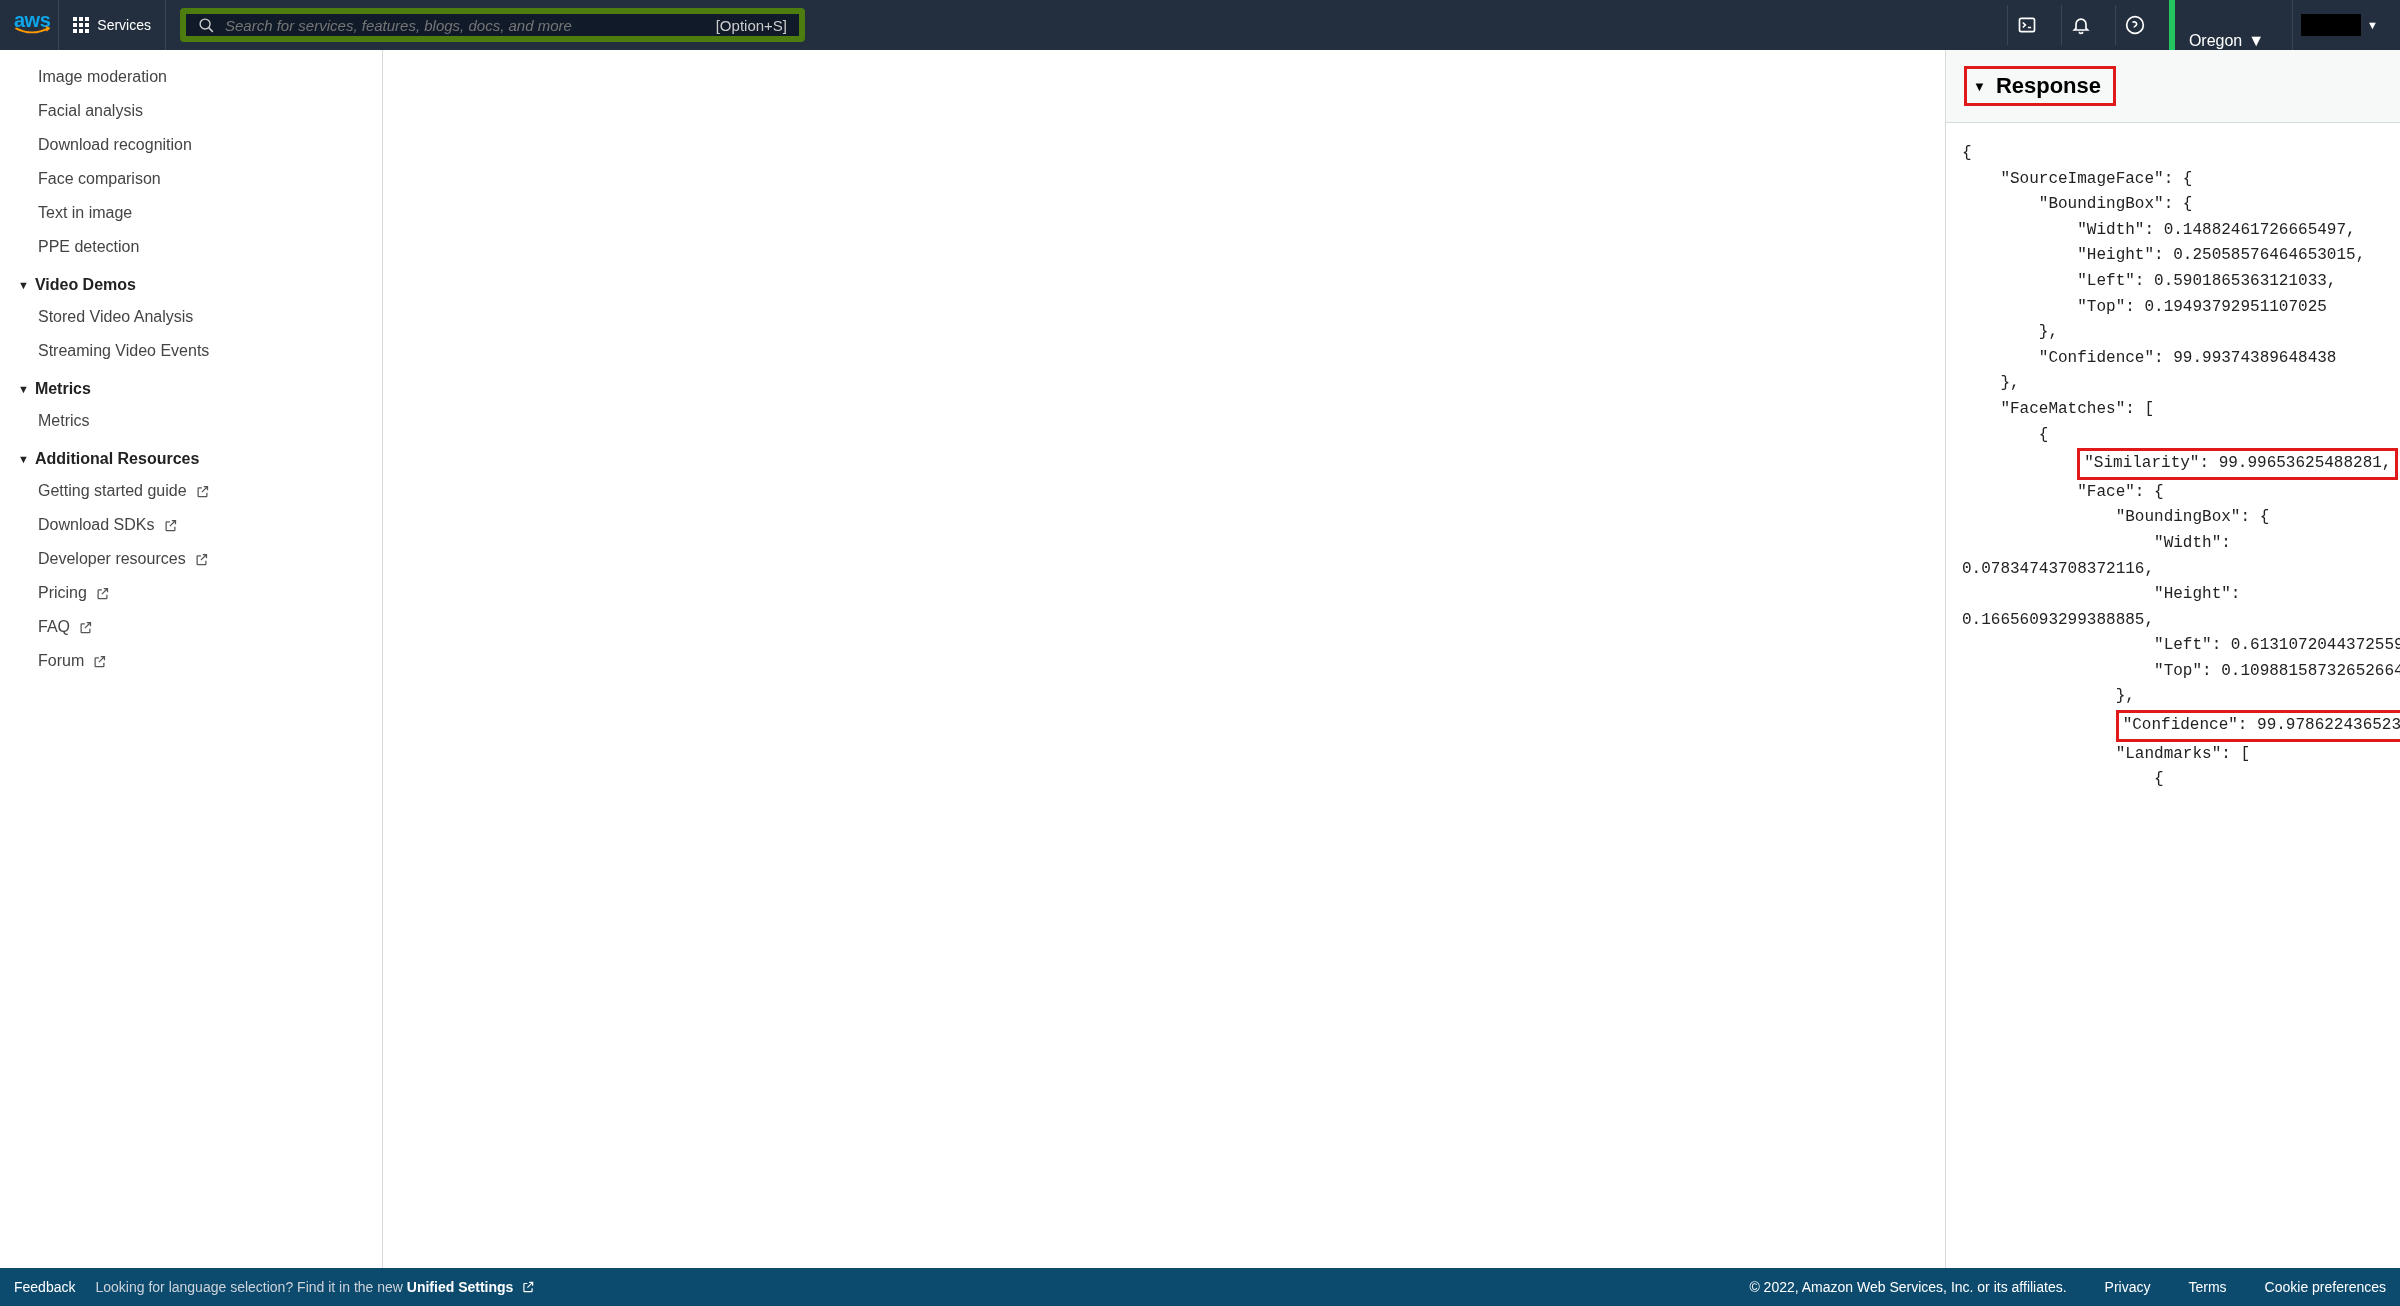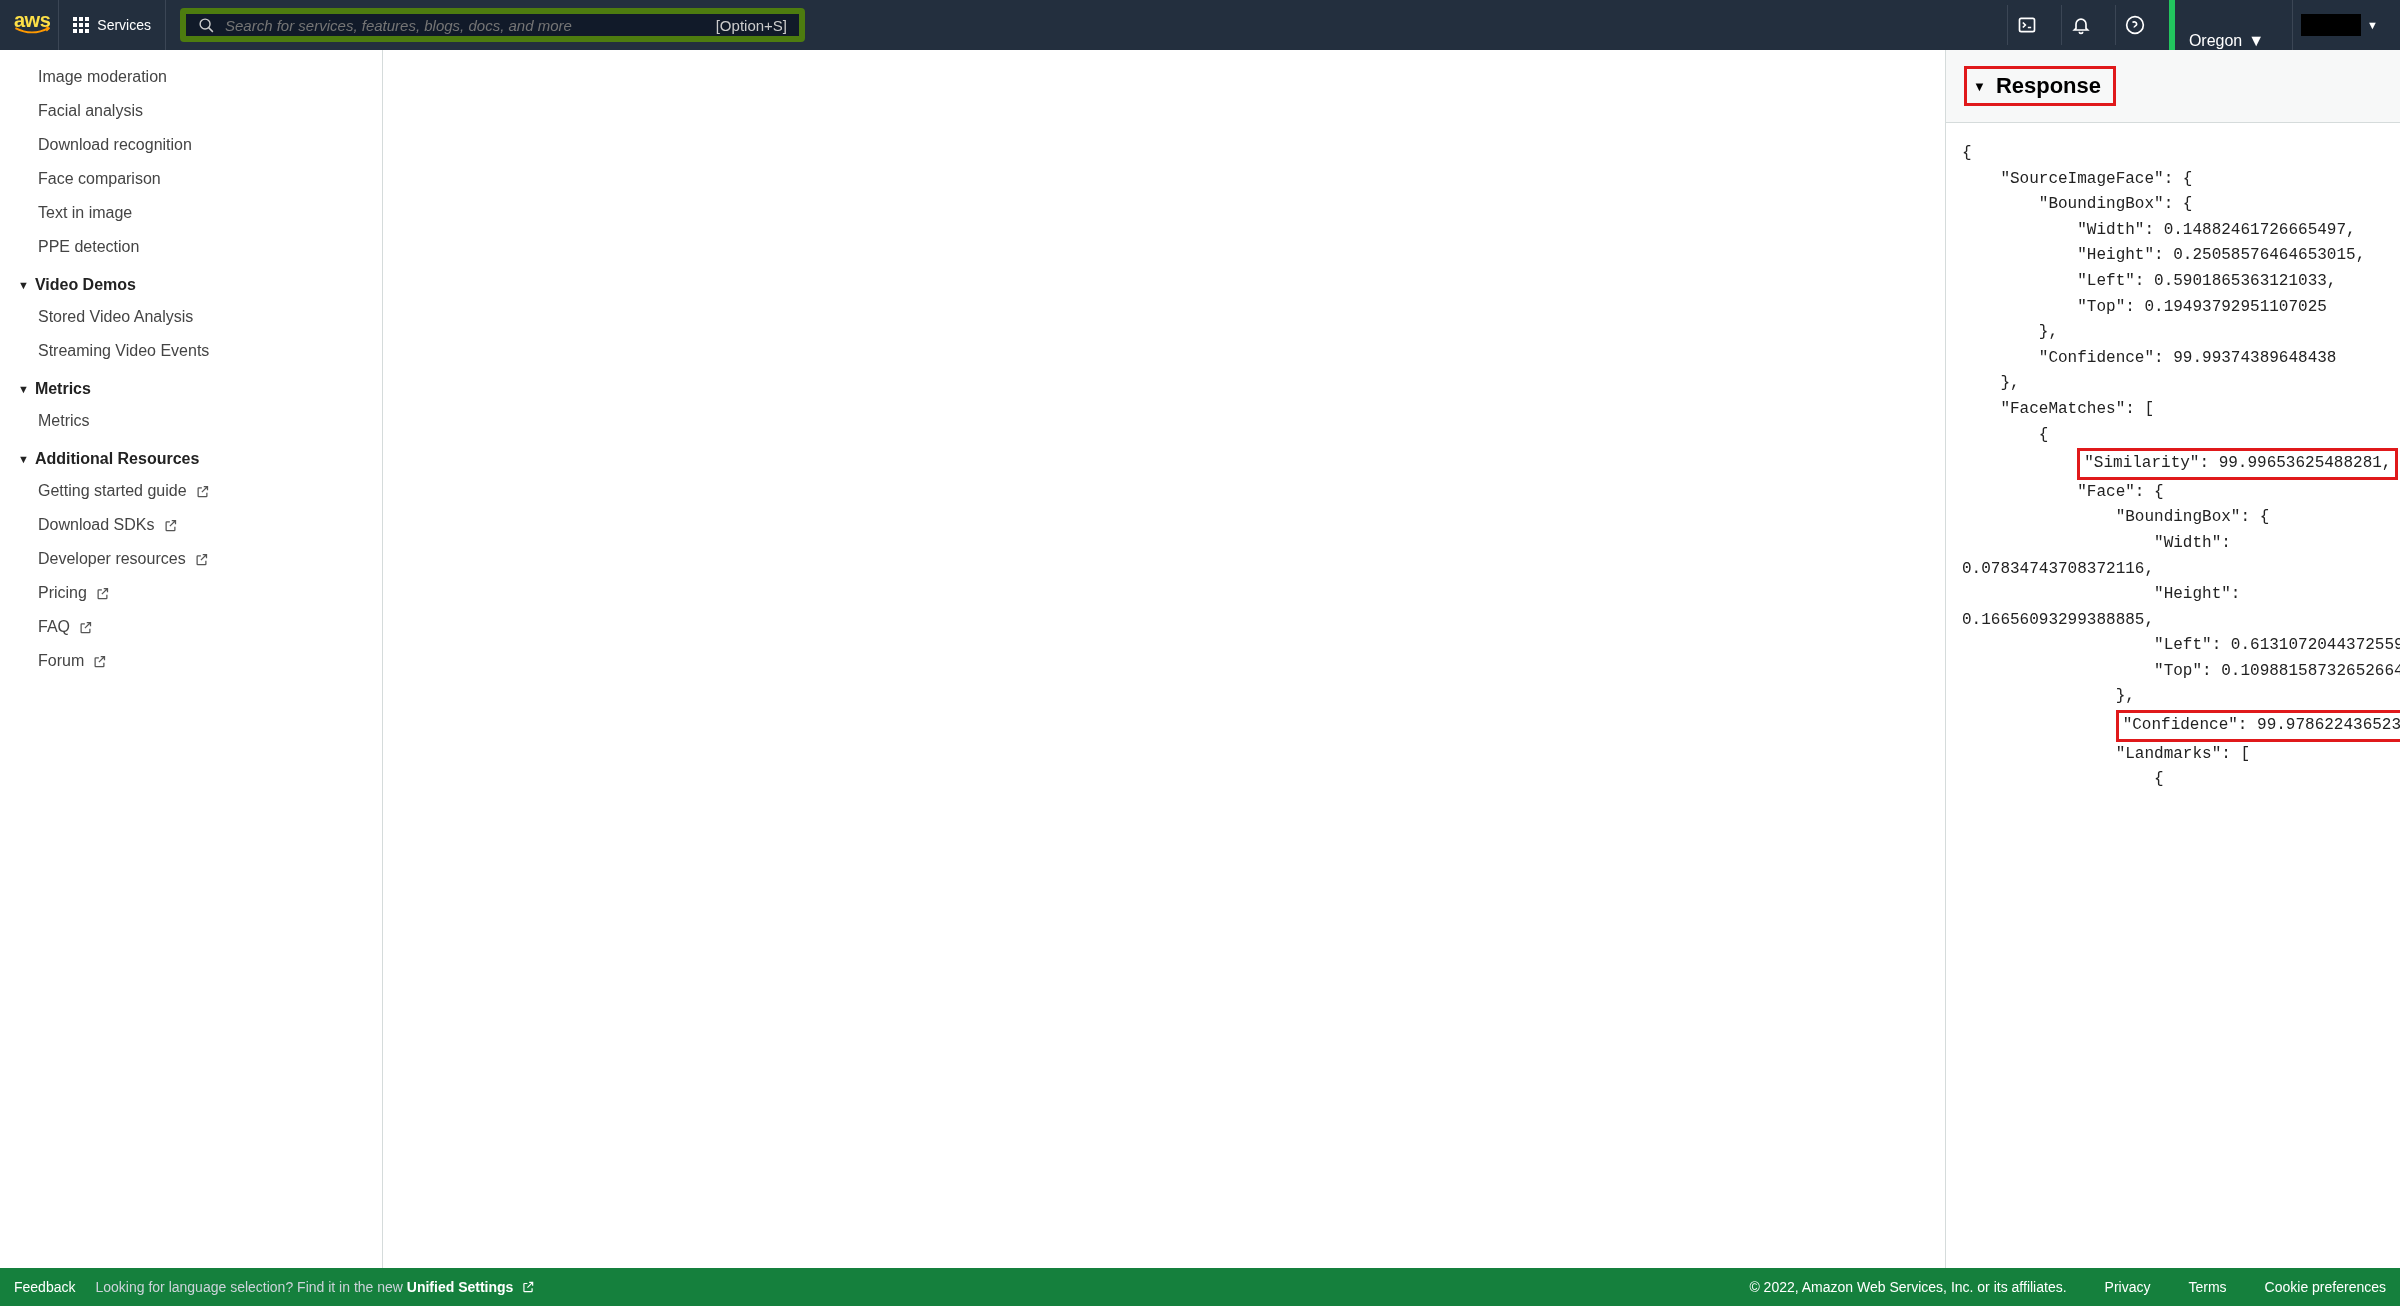--- a/index.html
+++ b/index.html
@@ -20,21 +20,21 @@
       display: flex;
       align-items: center;
       padding: 0 14px;
       gap: 14px;
       flex-shrink: 0;
     }
     .aws-logo {
       font-weight: 700;
       font-size: 20px;
       letter-spacing: -0.5px;
-      color: #fde047;
+      color: #0ea5e9;
       display: flex;
       flex-direction: column;
       align-items: center;
       line-height: 0.6;
       padding-right: 8px;
       border-right: 1px solid #3b4655;
       height: 100%;
       justify-content: center;
     }
     .aws-logo .swoosh {
@@ -182,21 +182,21 @@
     }
     .hl {
       border:3px solid #e0191b;
       padding:0 4px;
       display:inline-block;
     }
 
     
     .footer {
       height:38px;
-      background:#15803d;
+      background:#0c4a6e;
       color:#fff;
       display:flex;
       align-items:center;
       gap:20px;
       padding:0 14px;
       font-size:14px;
       flex-shrink:0;
     }
     .footer .lang-text { color:#cdd3da; }
     .footer .lang-text b { color:#fff; font-weight:600;}

